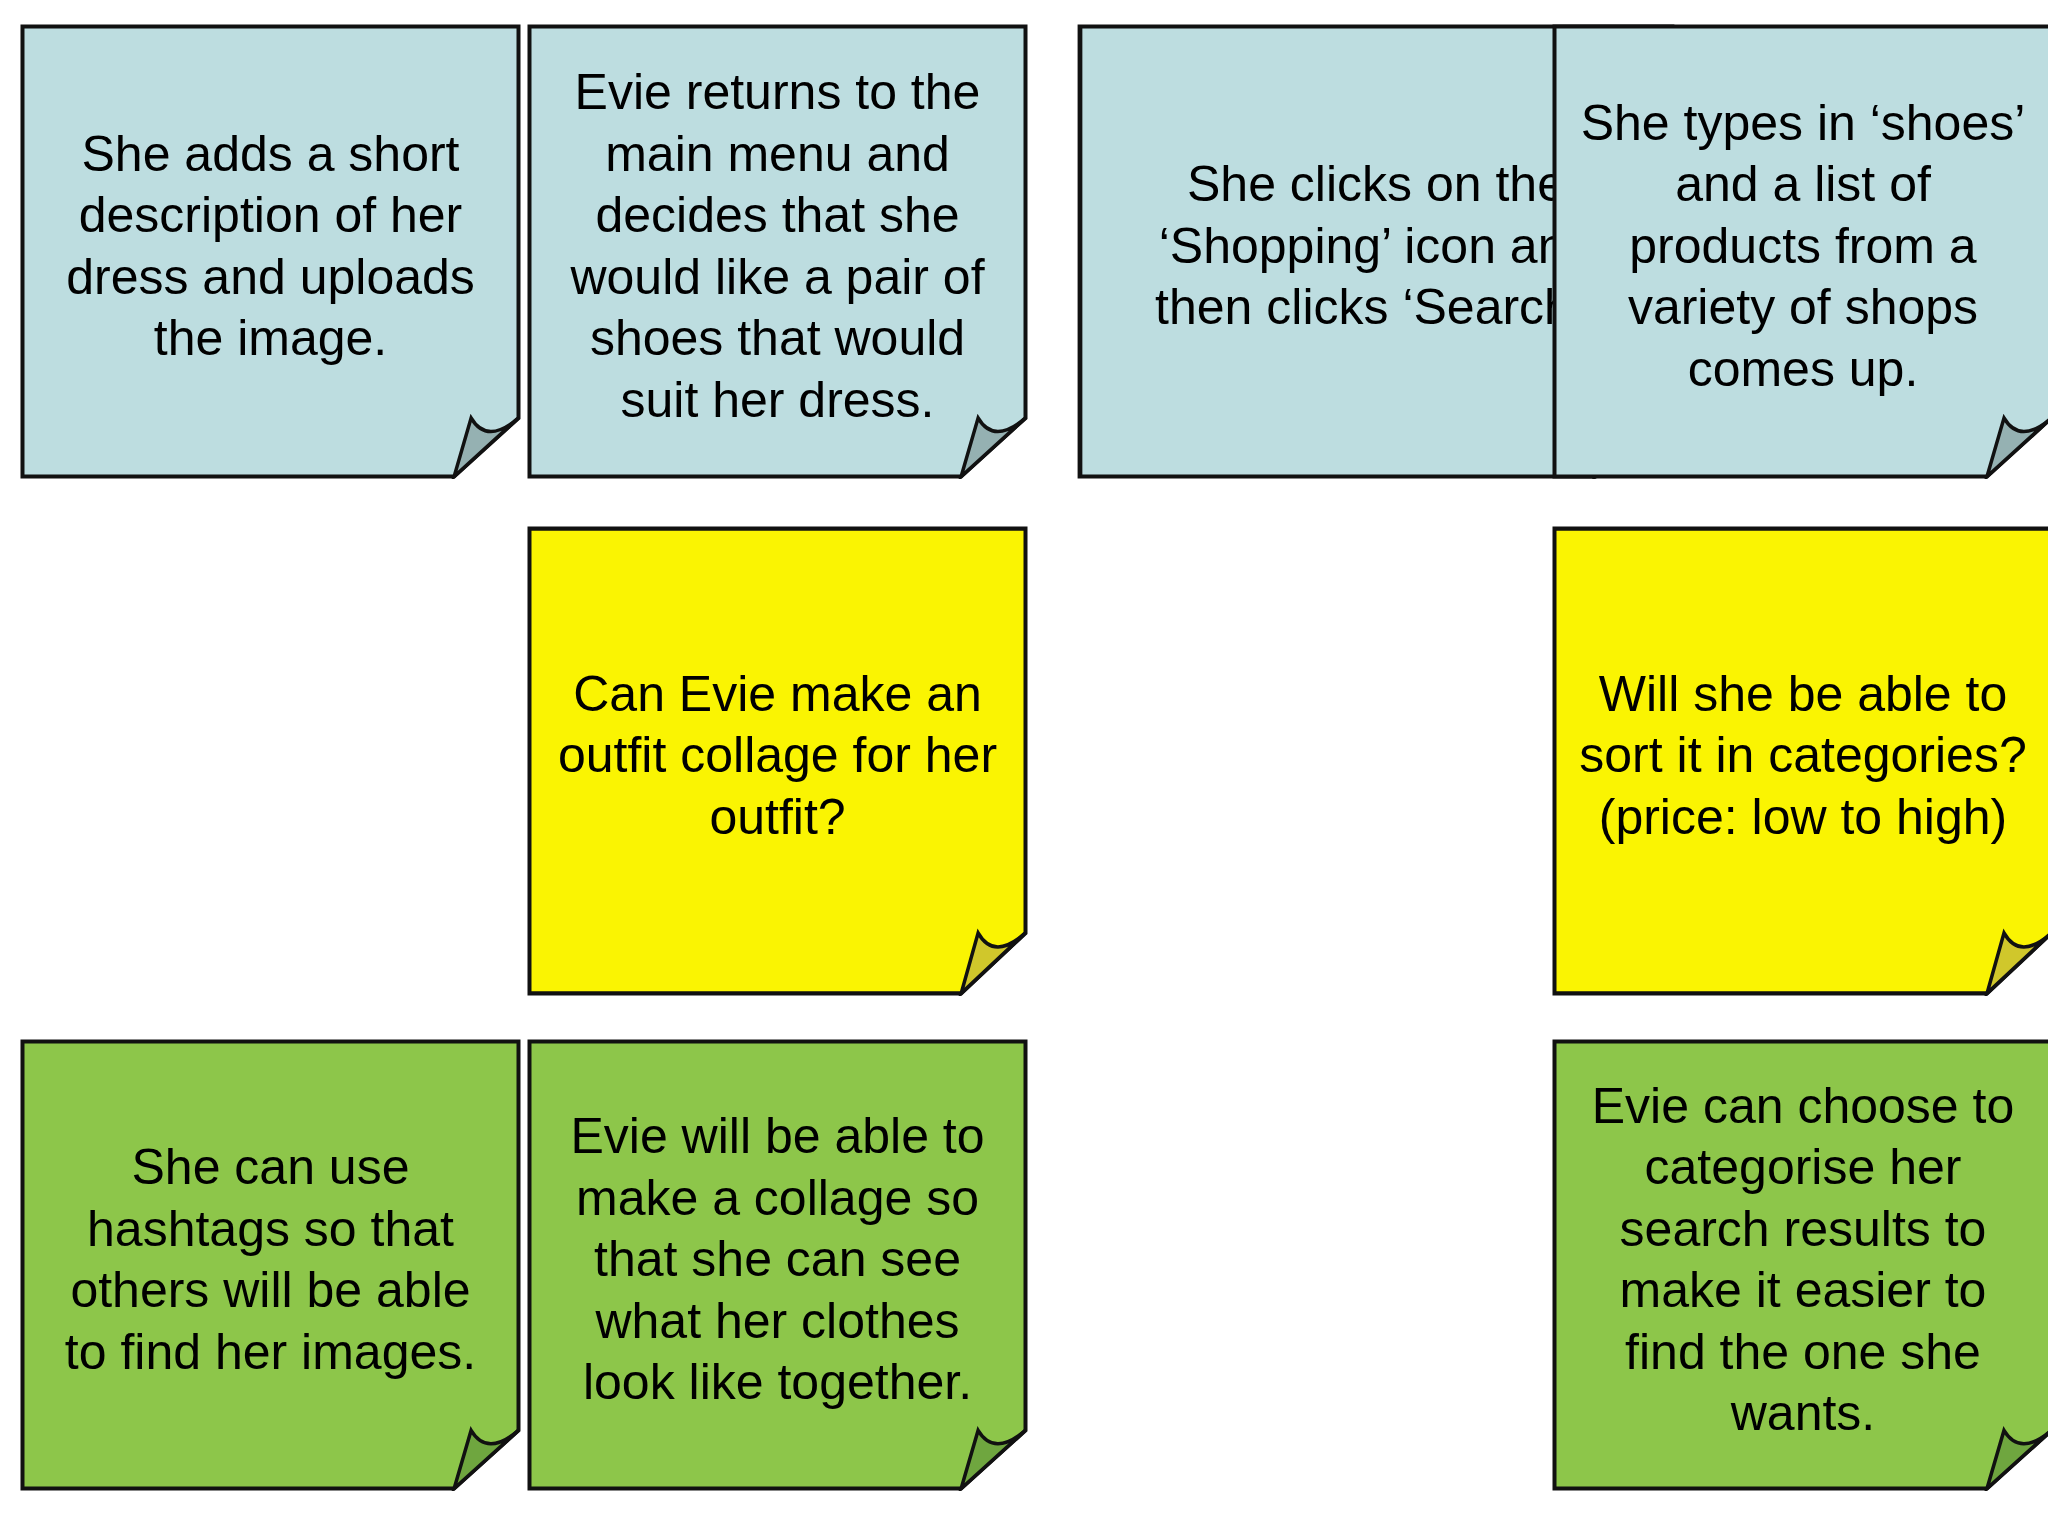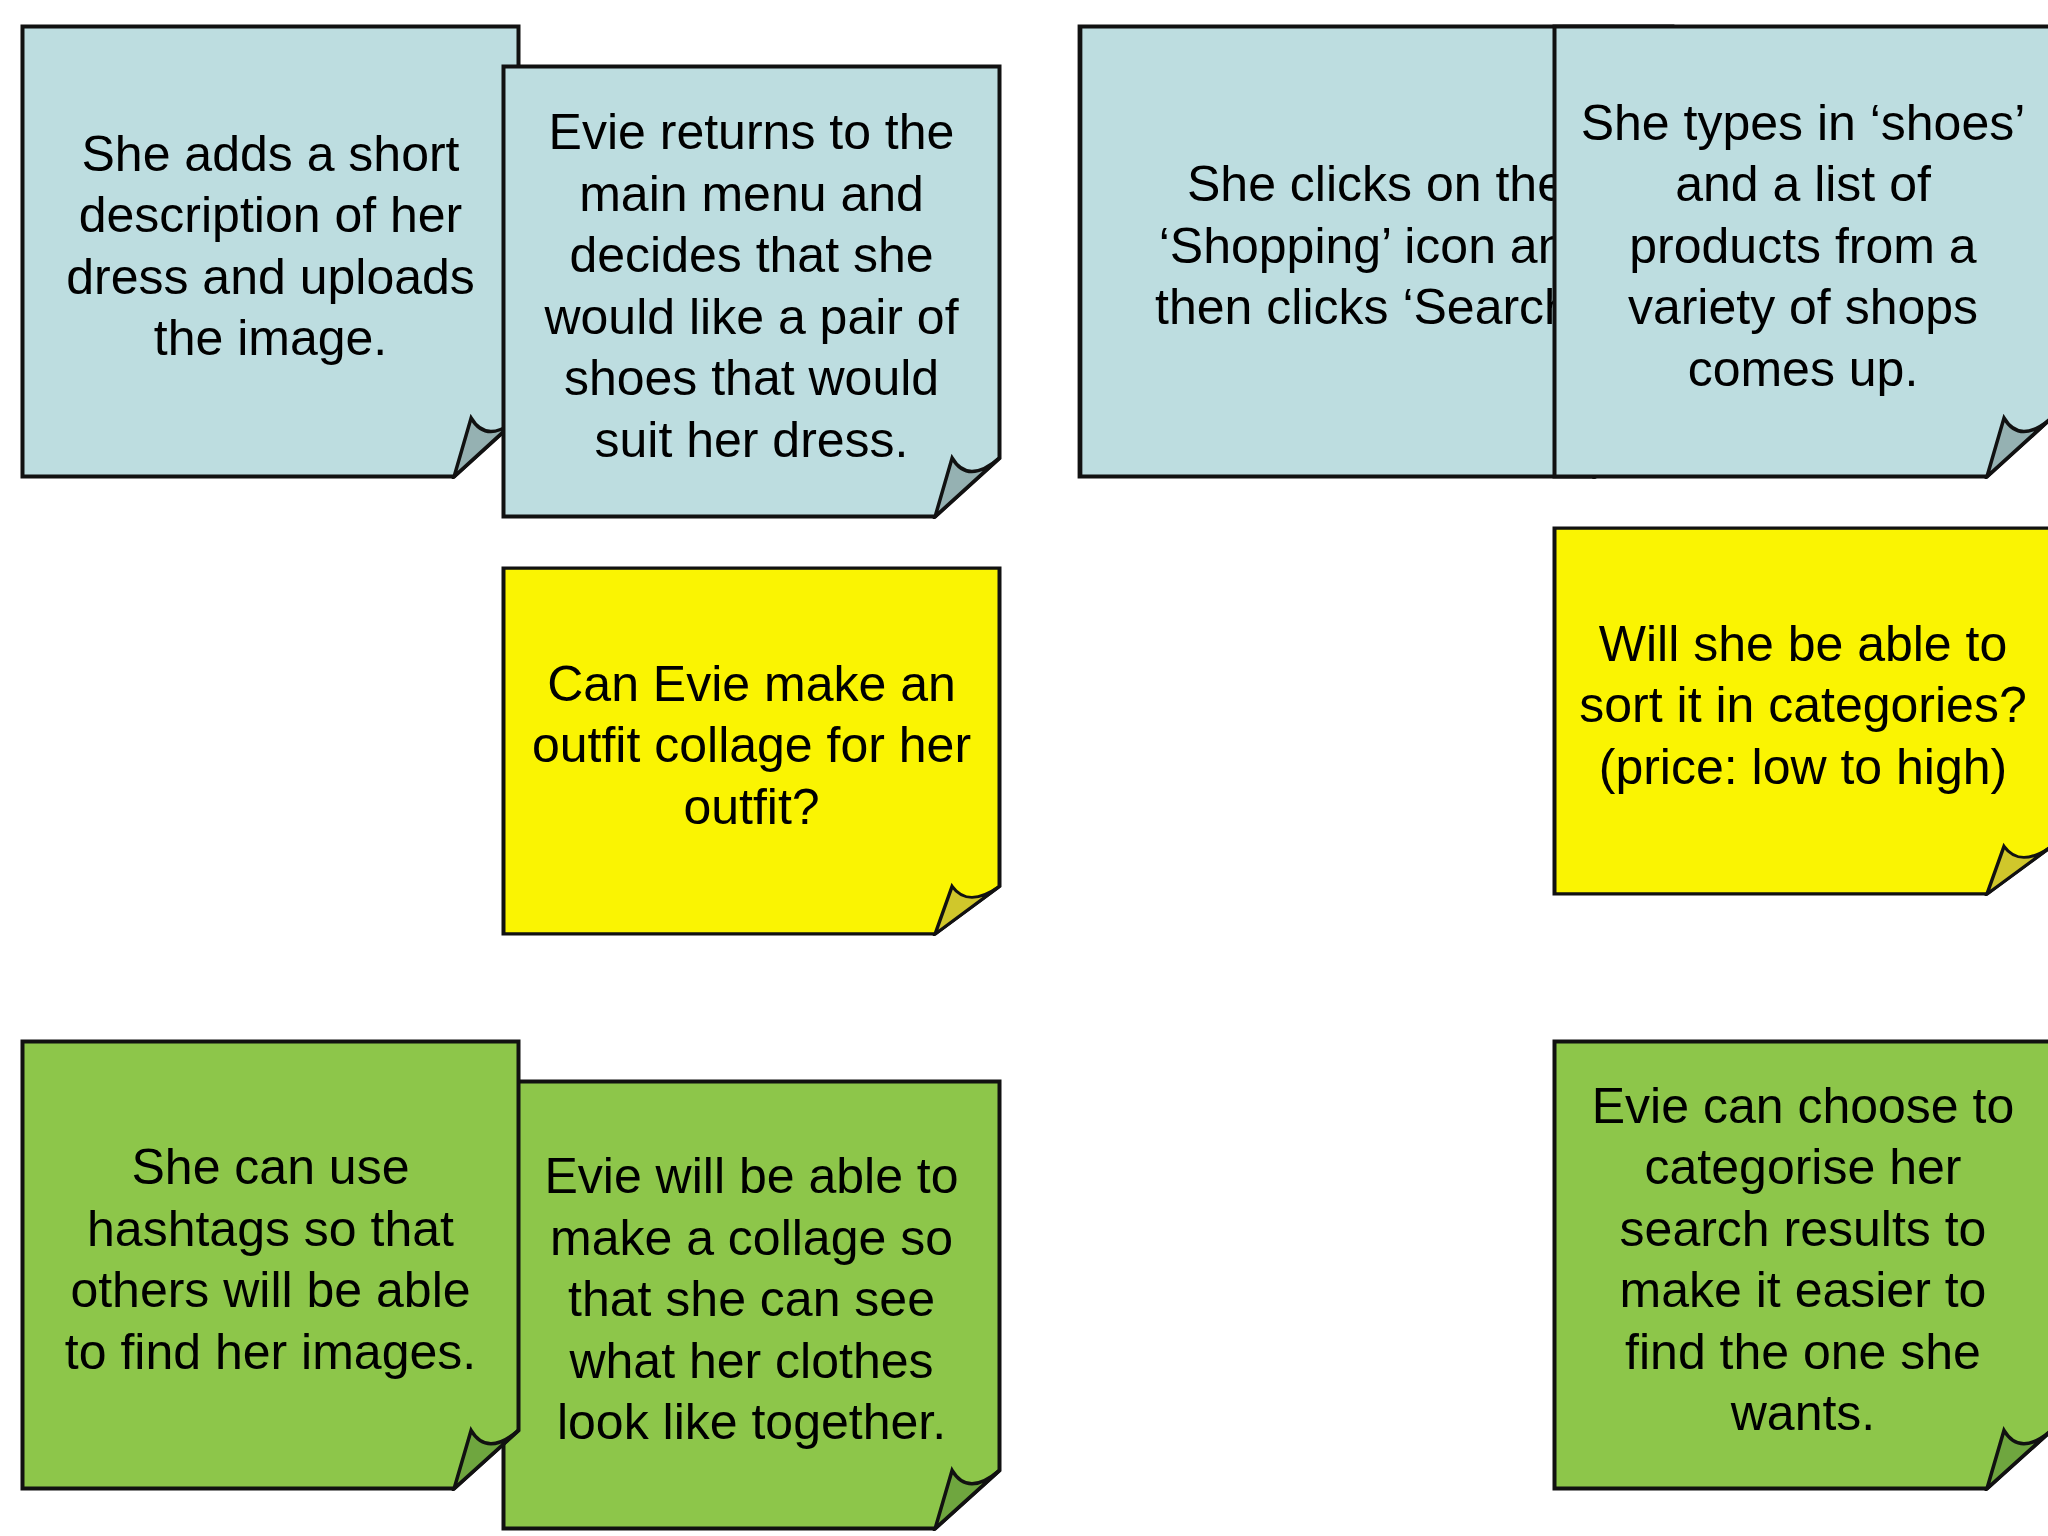--- a/index.html
+++ b/index.html
@@ -45,26 +45,26 @@
     text-align: center;
     white-space: pre-line;
     color: #000000;
     font-size: 50px;
     line-height: 1.23;
     padding: 6px 22px 16px 22px;
     box-sizing: border-box;
   }
   
   .c1 { left: 20px; }
-  .c2 { left: 501px; margin-top: 40px; }
+  .c2 { left: 527px; }
   .c3 { left: 1077px; width: 598px; }
   .c4 { left: 1552px; width: 502px; }
   
   .r1 { top: 24px;   height: 455px; }
-  .r2 { top: 526px;  height: 370px; }
+  .r2 { top: 526px;  height: 470px; }
   .r3 { top: 1039px; height: 452px; }
 </style>
 </head>
 <body>
 
 <div id="stage">
 
   <div class="note r1 c1">
     <svg class="note-shape" viewBox="0 0 502 455" preserveAspectRatio="none">
       <path class="note-body" d="M2.5 2.5 L499.5 2.5 L499.5 394 L435 452.5 L2.5 452.5 Z" fill="#BDDDE0"></path>

